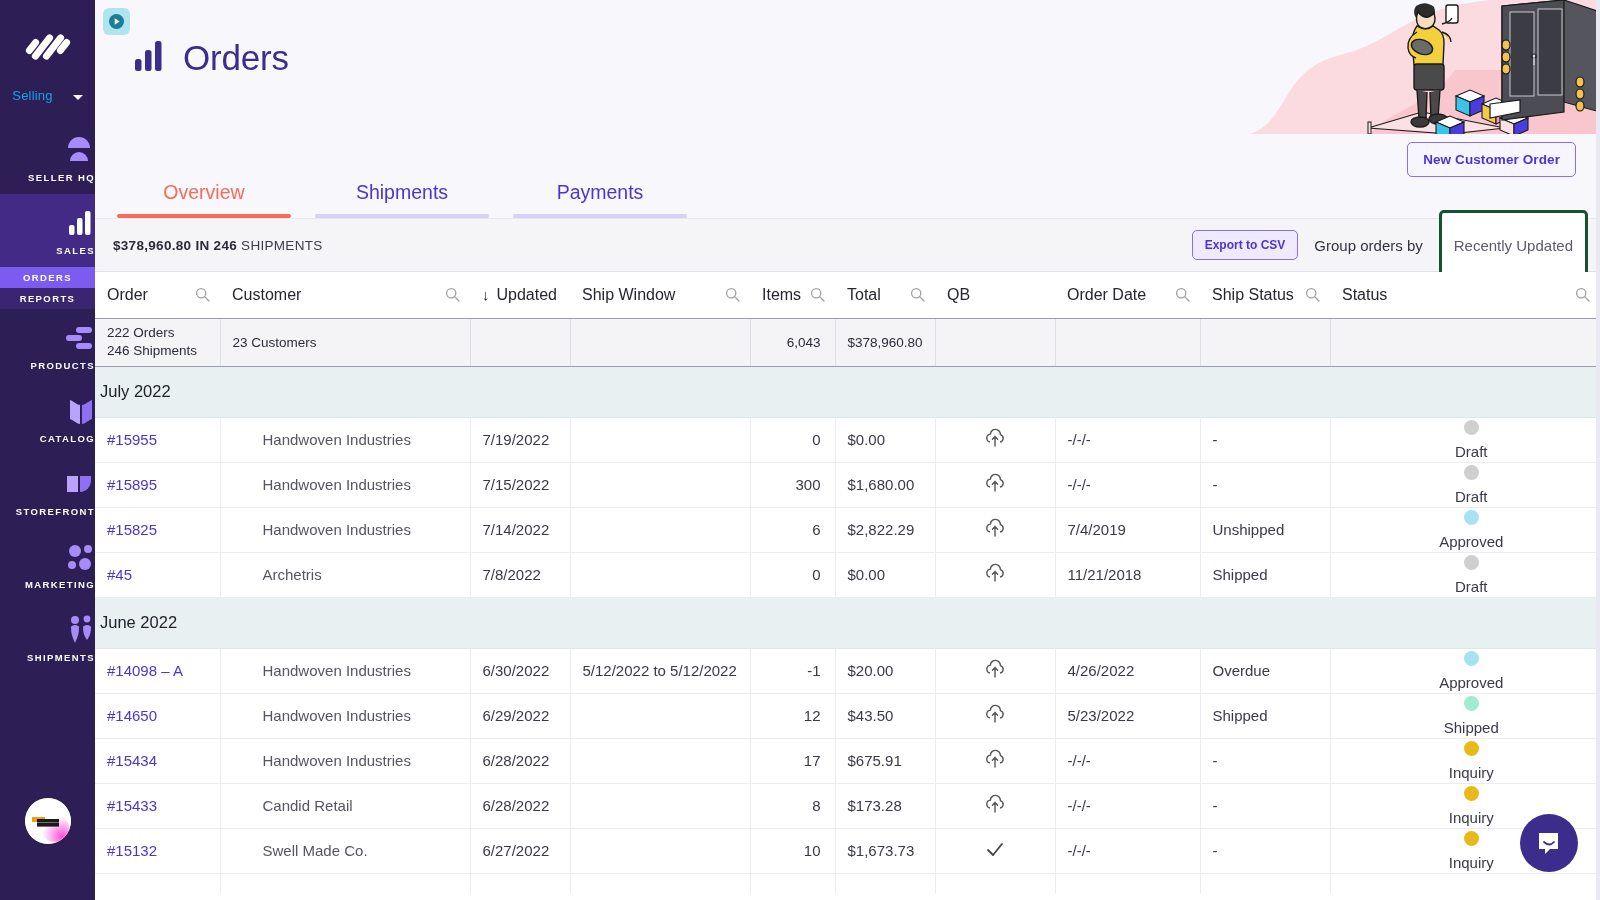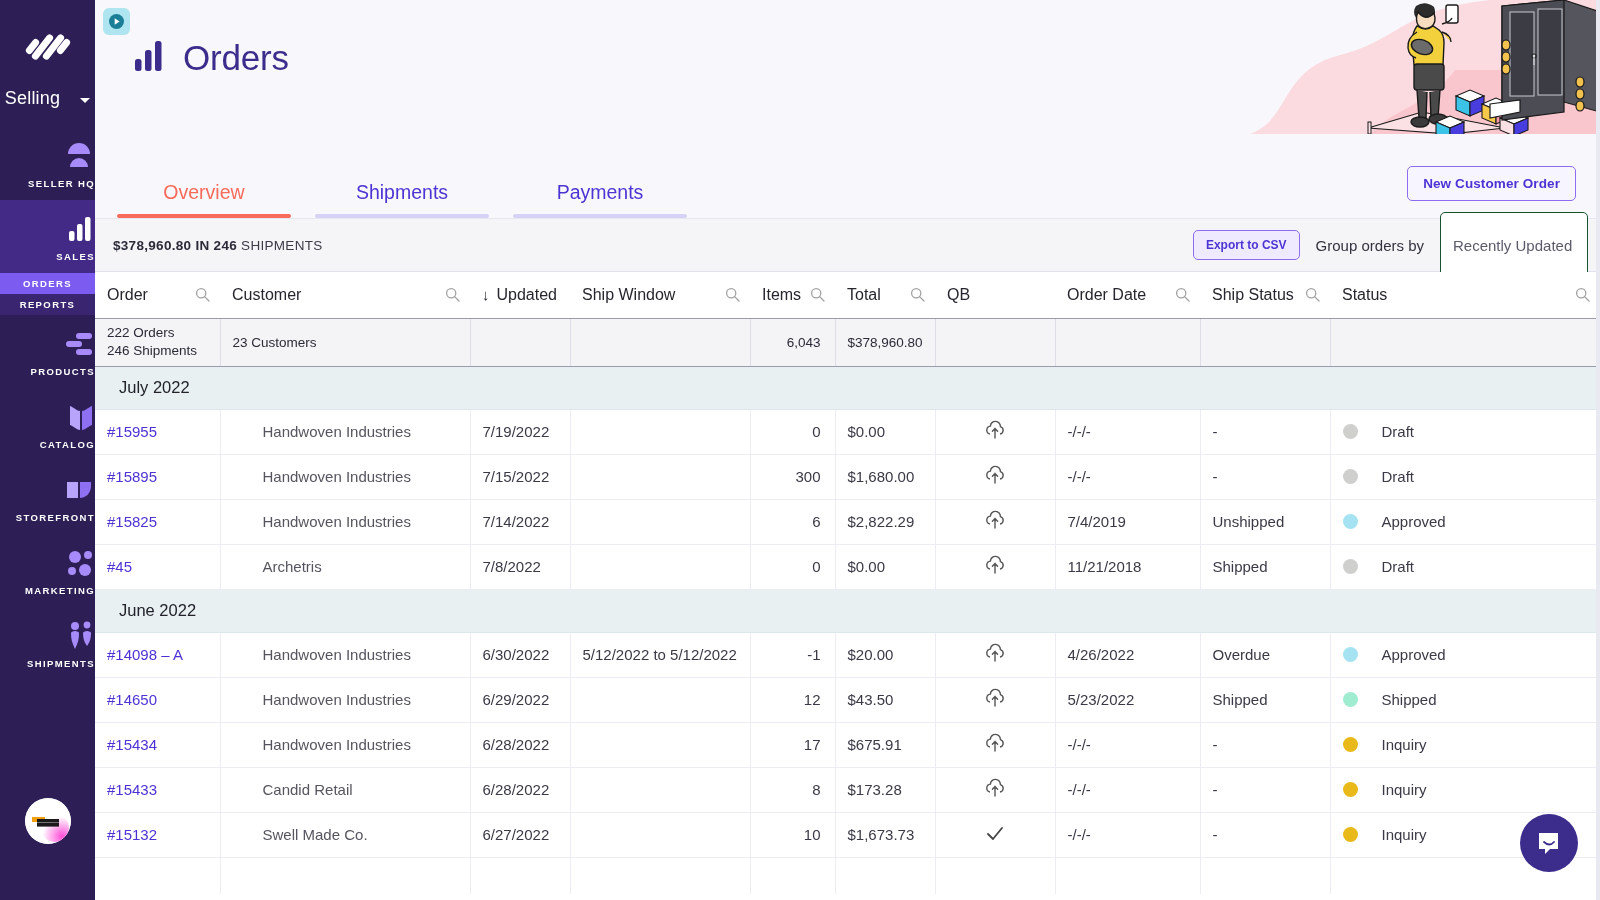--- a/index.html
+++ b/index.html
@@ -16,21 +16,21 @@
     width: 95px; height: 900px;
     background: #2d1f55;
     flex: 0 0 95px;
     display: flex; flex-direction: column; align-items: center;
     position: relative; z-index: 5;
   }
   .brand-logo { margin-top: 22px; width: 52px; height: 52px; position: relative; }
   .brand-logo svg { display:block; }
   .selling-row {
     margin-top: 14px; display: flex; align-items: center; gap: 20px;
-    color: #ffffff; font-size: 18px; letter-spacing: .2px;
+    color: #0ea5e9; font-size: 13px; letter-spacing: .2px;
   }
   .chev { width: 0; height: 0; border-left: 5px solid transparent; border-right: 5px solid transparent;
           border-top: 5px solid #ffffff; margin-top: 3px; }
 
   .nav-item {
     width: 95px; padding: 14px 0 11px;
     display: flex; flex-direction: column; align-items: flex-end; gap: 7px;
     cursor: pointer;
   }
   .nav-item.first { margin-top: 18px; }
@@ -90,21 +90,21 @@
   .tab {
     width: 198px; text-align: center; font-size: 19.5px;
     padding-bottom: 14px; cursor: pointer; color: #4c34d4;
     position: relative;
     margin-top: 44px;
   }
   .tab .ul { position:absolute; left: 12px; right: 12px; bottom: 0; height: 4px; background: #d6d2f5; border-radius: 2px;}
   .tab.active { color: #f86a5a; }
   .tab.active .ul { background: #f86a5a; }
   .new-order-btn {
-    position: absolute; right: 24px; top: 32px;
+    position: absolute; right: 24px; top: 8px;
     border: 1px solid #8c6df0; border-radius: 5px;
     color: #4c34d4; background: #f7f5ff;
     font-size: 13.5px; font-weight: 700; padding: 9px 15px;
     cursor: pointer; letter-spacing: .1px;
   }
 
   
   .summarybar {
     height: 53px; background: #f5f5f8; border-bottom: 1px solid #e1e1ec;
     display: flex; align-items: center; padding: 0 18px;
@@ -113,21 +113,21 @@
   .sum-text { font-size: 13.5px; color: #2b2b38; letter-spacing: .3px; }
   .sum-text b { font-weight: 700; }
   .sum-text .light { font-weight: 400; color: #3b3b48; }
   .sum-right { position: absolute; right: 12px; display: flex; align-items: center; gap: 16px; }
   .export-btn {
     border: 1px solid #8c6df0; border-radius: 5px; background: #efeaff;
     color: #4c34d4; font-size: 12px; font-weight: 700; padding: 7px 12px; cursor: pointer;
   }
   .group-lbl { font-size: 15px; color: #33333f; }
   .group-select {
-    border: 1px solid #14532d; background: #ffffff; border-radius: 5px;
+    border: 3px solid #14532d; background: #ffffff; border-radius: 5px;
     font-size: 15px; color: #5b5b6b; padding: 24px 12px; min-width: 148px; cursor: pointer;
   }
 
   
   .tablewrap { position: relative; height: 622px; overflow: hidden; background:#fff; }
   table.grid { border-collapse: collapse; width: 1505px; table-layout: fixed; }
   table.grid th {
     height: 46px; font-weight: 400; font-size: 16px; color: #26262e;
     text-align: left; background: #ffffff; border-bottom: 1px solid #9b9bab;
     padding: 0 0 0 12px; vertical-align: middle;
@@ -141,37 +141,37 @@
     background: #f4f4f6; font-size: 13.5px; color: #2b2b38;
     height: 48px; border-bottom: 1px solid #9b9bab;
     border-left: 1px solid #dedee8;
     padding: 0 0 0 12px; vertical-align: middle;
   }
   tr.totals td:first-child { border-left: none; }
   tr.totals td.r { text-align: right; padding-right: 14px; }
   .stacked { line-height: 1.35; }
 
   tr.monthrow td {
-    background: #e8f0f2; height: 43px; font-size: 16.5px; color: #22222b;
-    padding-left: 24px; border-bottom: 1px solid #dde7ea;
+    background: #e8f0f2; height: 51px; font-size: 16.5px; color: #22222b;
+    padding-left: 5px; border-bottom: 1px solid #dde7ea;
   }
 
   tr.data td {
     height: 45px; font-size: 15px; color: #3a3a46;
     border-bottom: 1px solid #ececf4;
     border-left: 1px solid #ececf4;
     padding: 0 0 0 12px; vertical-align: middle;
     background: #ffffff;
   }
   tr.data td:first-child { border-left: none; }
   tr.data td.r { text-align: right; padding-right: 14px; }
   tr.data td.c { text-align: center; padding-left: 0; }
   .orderlink { color: #4c34d4; cursor: pointer; }
   .cust { color: #55555f; margin-left: 30px; }
-  .statuscell { display: flex; align-items: center; gap: 24px; }
+  .statuscell { display: flex; align-items: center; gap: 8px; flex-direction: column; }
   .dot { width: 15px; height: 15px; border-radius: 50%; flex: 0 0 15px; }
 
   
   .chat-fab {
     position: absolute; right: 22px; bottom: 22px;
     width: 58px; height: 58px; border-radius: 50%;
     background: #3c2c8c; display:flex; align-items:center; justify-content:center;
     cursor: pointer; z-index: 20;
   }
   .edge-scroll {

